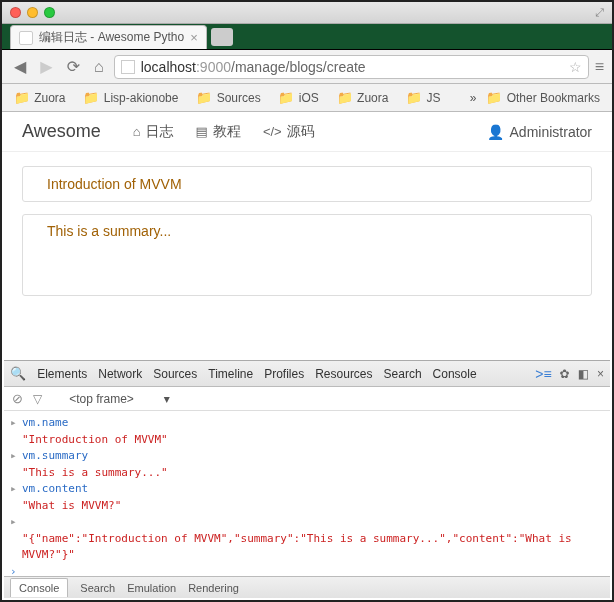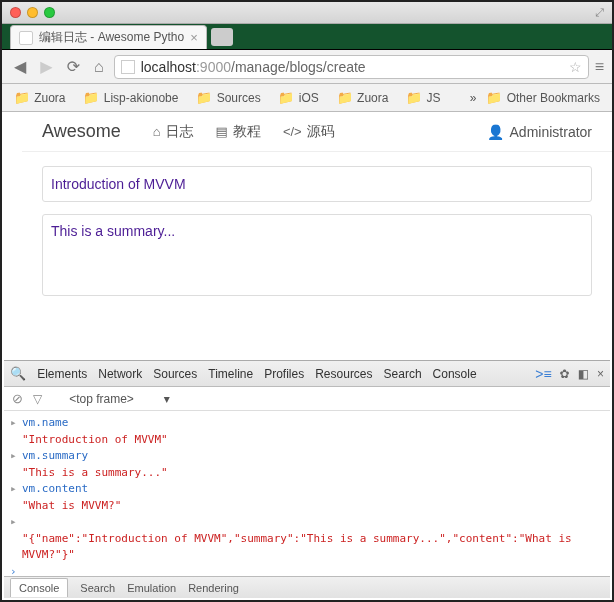--- a/index.html
+++ b/index.html
@@ -32,29 +32,29 @@
 .star { color: #aaa; font-size: 14px; }
 .menubtn { color: #777; font-size: 16px; }
 
 
 .bookmarks { height: 28px; background: #f2f2f2; border-bottom: 1px solid #bbb; display: flex; align-items: center; padding: 0 8px; gap: 10px; font-size: 12px; color: #555; }
 .bm { display: flex; align-items: center; gap: 4px; padding: 2px 4px; }
 .folder { color: #7aa7d8; font-size: 13px; }
 .bm-overflow { margin-left: auto; display: flex; align-items: center; gap: 6px; }
 
 
-.page { background: #fff; margin-left: 20px; }
+.page { background: #fff; }
 .navbar { height: 40px; border-bottom: 1px solid #eee; display: flex; align-items: center; padding: 0 20px; gap: 22px; font-size: 14px; color: #555; }
 .brand { font-size: 18px; color: #444; margin-right: 10px; }
 .navlink { display: flex; align-items: center; gap: 5px; }
 .navlink .ic { font-size: 13px; color: #666; }
 .admin { margin-left: auto; display: flex; align-items: center; gap: 5px; }
 
 .form { padding: 14px 20px; display: flex; flex-direction: column; gap: 12px; }
-.input { width: 100%; border: 1px solid #ddd; border-radius: 3px; padding: 8px 8px; font-size: 14px; font-family: inherit; color: #4c1d95; background: #fff; }
+.input { width: 100%; border: 1px solid #ddd; border-radius: 3px; padding: 8px 24px; font-size: 14px; font-family: inherit; color: #a16207; background: #fff; }
 .textarea { height: 82px; resize: none; }
 .input2 { height: 36px; }
 
 
 .devtools { position: absolute; left: 2px; right: 2px; bottom: 2px; top: 358px; background: #fff; border-top: 1px solid #aaa; display: flex; flex-direction: column; }
 .dt-tabs { height: 26px; background: linear-gradient(#f0f0f0,#e4e4e4); border-bottom: 1px solid #bbb; display: flex; align-items: center; padding: 0 6px; gap: 11px; font-size: 12px; color: #333; }
 .dt-tabs .search-ic { font-size: 13px; color: #666; }
 .dt-tabs .t { cursor: default; }
 .dt-tabs .t.active { font-weight: 500; }
 .dt-right { margin-left: auto; display: flex; align-items: center; gap: 8px; color: #666; }

